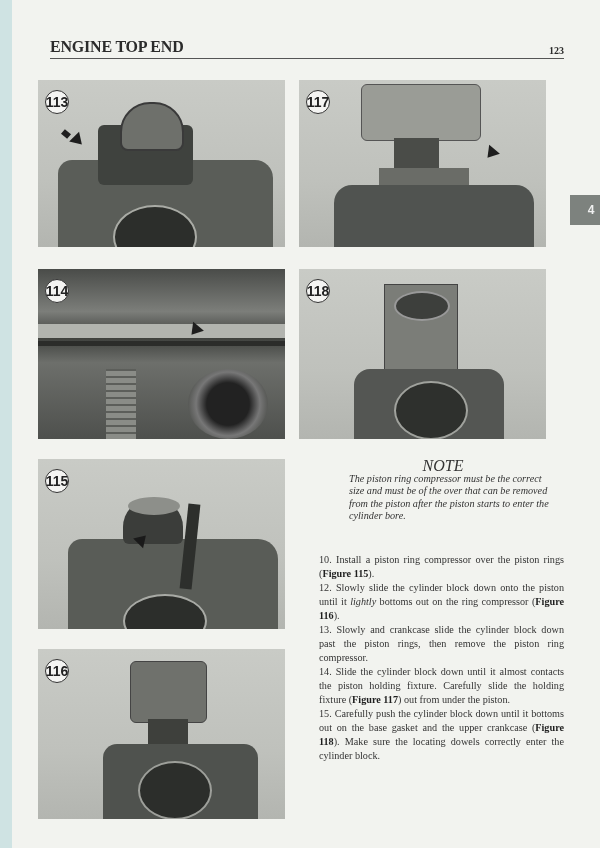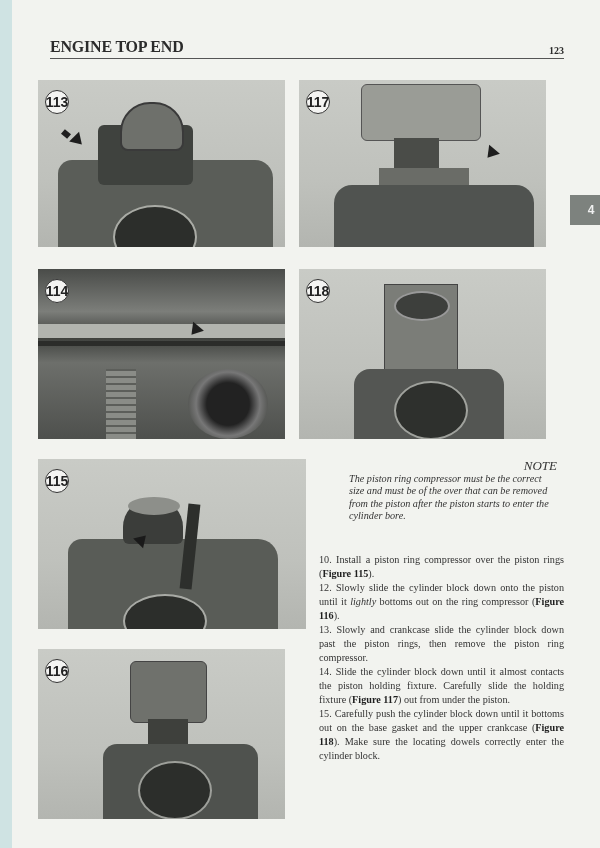--- a/index.html
+++ b/index.html
@@ -49,21 +49,21 @@
     position: absolute; width: 0; height: 0;
     border-left: 7px solid transparent; border-right: 7px solid transparent;
     border-top: 11px solid #1e1e1e; z-index: 4;
   }
   .arrow-tail { position: absolute; width: 6px; height: 8px; background: #1e1e1e; z-index: 4; }
 
   .note {
     position: absolute; left: 337px; top: 460px; width: 208px;
     font-style: italic; font-size: 10.2px; line-height: 12.6px; color: #333;
   }
-  .note-title { text-align: right; font-size: 13px; margin-left: -20px; }
+  .note-title { text-align: center; font-size: 16px; margin-left: -20px; }
   .note-body { text-align: left; }
   .body-text {
     position: absolute; left: 307px; top: 553px; width: 245px;
     font-size: 10.2px; line-height: 14px; color: #333; text-align: justify;
   }
   .body-text p { margin: 0; }
   .body-text b { color: #1e1e1e; }
 </style>
 </head>
 <body>
@@ -106,21 +106,21 @@
   </div>
 
   <div class="fig" style="left:287px; top:269px; width:247px; height:170px;">
     <div class="fig-badge">118</div>
     <div class="shape" style="left:85px; top:15px; width:72px; height:95px; background:#7b7d78; border:1px solid #444;"></div>
     <div class="shape" style="left:95px; top:22px; width:52px; height:26px; border-radius:50%; background:#3d3f3c; border:2px solid #999;"></div>
     <div class="shape" style="left:55px; top:100px; width:150px; height:75px; background:#545653; border-radius:16px 16px 0 0;"></div>
     <div class="shape" style="left:95px; top:112px; width:70px; height:55px; border:2px solid #a0a29d; border-radius:50%; background:#2e302d;"></div>
   </div>
 
-  <div class="fig" style="left:26px; top:459px; width:268px; height:170px;">
+  <div class="fig" style="left:26px; top:459px; width:247px; height:170px;">
     <div class="fig-badge">115</div>
     <div class="shape" style="left:30px; top:80px; width:210px; height:95px; background:#595c57; border-radius:14px 20px 0 0;"></div>
     <div class="shape" style="left:85px; top:40px; width:60px; height:45px; background:#3b3d3a; border-radius:28px 28px 6px 6px;"></div>
     <div class="shape" style="left:90px; top:38px; width:52px; height:18px; border-radius:50%; background:#8d8f8a;"></div>
     <div class="shape" style="left:146px; top:45px; width:12px; height:85px; background:#2d2f2c; transform:rotate(6deg);"></div>
     <div class="shape" style="left:85px; top:135px; width:80px; height:50px; border:2px solid #a8aaa5; border-radius:50%; background:#2c2e2b;"></div>
     <div class="arrow" style="left:97px; top:75px; transform:rotate(-135deg); border-top-color:#1a1a1a;"></div>
   </div>
 
   <div class="fig" style="left:26px; top:649px; width:247px; height:170px;text-align:center;">

